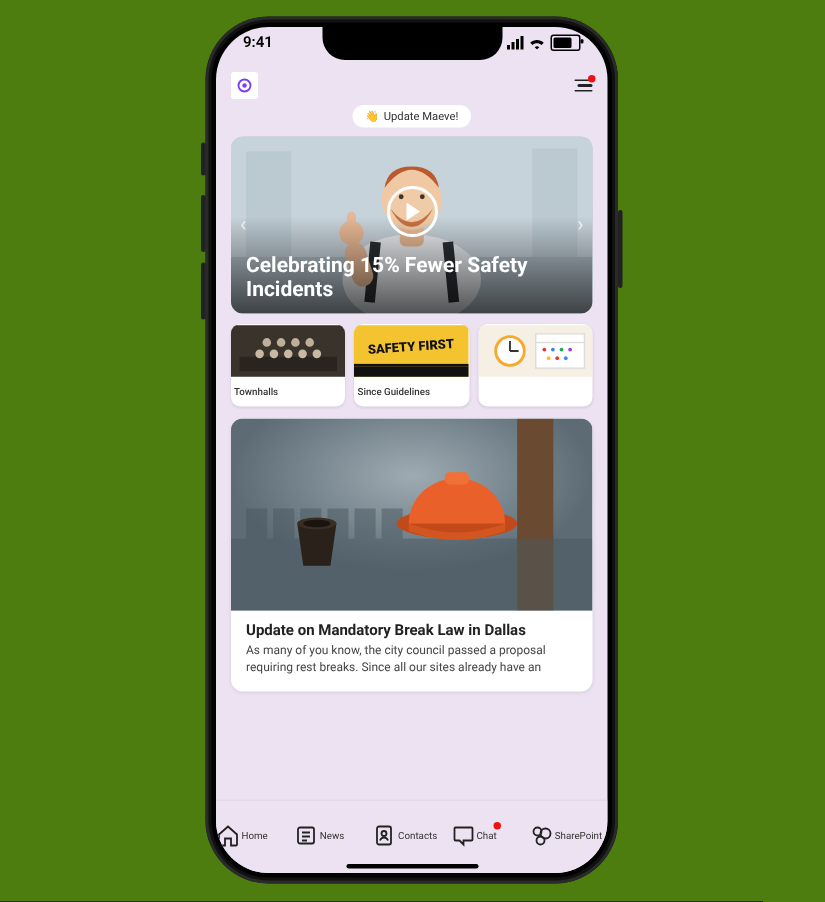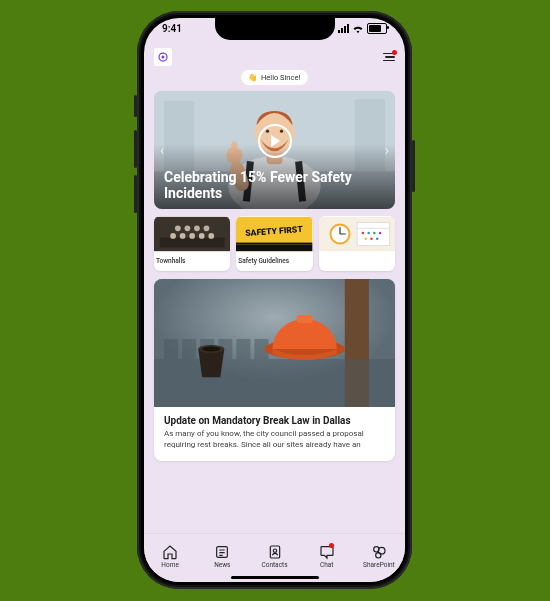--- a/index.html
+++ b/index.html
@@ -55,21 +55,21 @@
   .tile .lbl{text-align:left;font-size:6.5px;color:#333;padding:5px 2px 6px;font-weight:500;}
   
   .article{margin:8px 10px 0;background:#fff;border-radius:8px;overflow:hidden;box-shadow:0 1px 3px rgba(0,0,0,.08);}
   .article .img{height:128px;position:relative;overflow:hidden;background:linear-gradient(#809099,#5f6f78);}
   .article .body{padding:8px 10px 10px;}
   .article h3{margin:0 0 3px;font-size:10px;font-weight:700;color:#222;}
   .article .meta{font-size:7px;color:#999;margin-bottom:5px;}
   .article p{margin:0;font-size:8px;color:#444;line-height:1.35;}
   
   .nav{position:absolute;left:0;right:0;bottom:0;height:45px;background:#ece2f2;display:flex;justify-content:space-around;align-items:center;border-top:1px solid rgba(0,0,0,.04);padding-bottom:3px;}
-  .nav-item{flex:1;display:flex;flex-direction:column;align-items:center;gap:1px;position:relative;}
+  .nav-item{flex:1;display:flex;flex-direction:row;align-items:center;gap:1px;position:relative;}
   .nav-item .ic{width:16px;height:16px;display:flex;align-items:center;justify-content:center;}
   .nav-item .lbl{font-size:6.5px;color:#333;}
   .nav-item .dot{position:absolute;top:-1px;left:54%;width:5px;height:5px;border-radius:50%;background:#e11;}
   .home-ind{position:absolute;bottom:3px;left:50%;transform:translateX(-50%);width:88px;height:3px;background:#000;border-radius:2px;}
 </style>
 </head>
 <body>
 
 <div class="canvas">
   <div class="side-btn sb1"></div>
@@ -114,21 +114,21 @@
               <span class="l1"></span>
                 <span class="l2"></span>
                 <span class="l3"></span>
               <span class="dot"></span>
             </div>
           </div>
 
           <div class="greet-wrap">
             <div class="greet">
               <span>👋</span>
-              <span>Hello Since!</span>
+              <span>Update Maeve!</span>
             </div>
           </div>
 
           <div class="hero">
             <svg class="hero-bg" viewBox="0 0 240 118" preserveAspectRatio="xMidYMid slice">
               <rect width="240" height="118" fill="#c7d3da"></rect>
               <rect y="80" width="240" height="38" fill="#aebcc5"></rect>
               <rect x="10" y="10" width="30" height="70" fill="#b6c4cd" opacity=".7"></rect>
               <rect x="200" y="8" width="30" height="72" fill="#b6c4cd" opacity=".7"></rect>
 
@@ -178,21 +178,21 @@
             </div>
             <div class="tile">
               <div class="thumb">
                 <svg viewBox="0 0 80 36" width="100%" height="100%">
                     <rect width="80" height="36" fill="#f4c430"></rect>
                     <rect x="0" y="29" width="80" height="7" fill="#111"></rect>
                     <rect x="0" y="27" width="80" height="2" fill="#111"></rect>
                     <text x="40" y="18" text-anchor="middle" font-size="9" font-weight="900" fill="#111" transform="rotate(-4 40 18)">SAFETY FIRST</text>
                   </svg>
               </div>
-              <div class="lbl">Safety Guidelines</div>
+              <div class="lbl">Since Guidelines</div>
             </div>
             <div class="tile">
               <div class="thumb">
                 <svg viewBox="0 0 80 36" width="100%" height="100%">
                     <rect width="80" height="36" fill="#f5efe4"></rect>
                     <circle cx="22" cy="18" r="11" fill="#f7a82e"></circle>
                     <circle cx="22" cy="18" r="9" fill="#fff"></circle>
                     <line x1="22" y1="18" x2="22" y2="11" stroke="#333" stroke-width="1.3"></line>
                     <line x1="22" y1="18" x2="28" y2="18" stroke="#333" stroke-width="1.3"></line>
                     <rect x="40" y="6" width="34" height="24" fill="#fff" stroke="#ddd"></rect>

